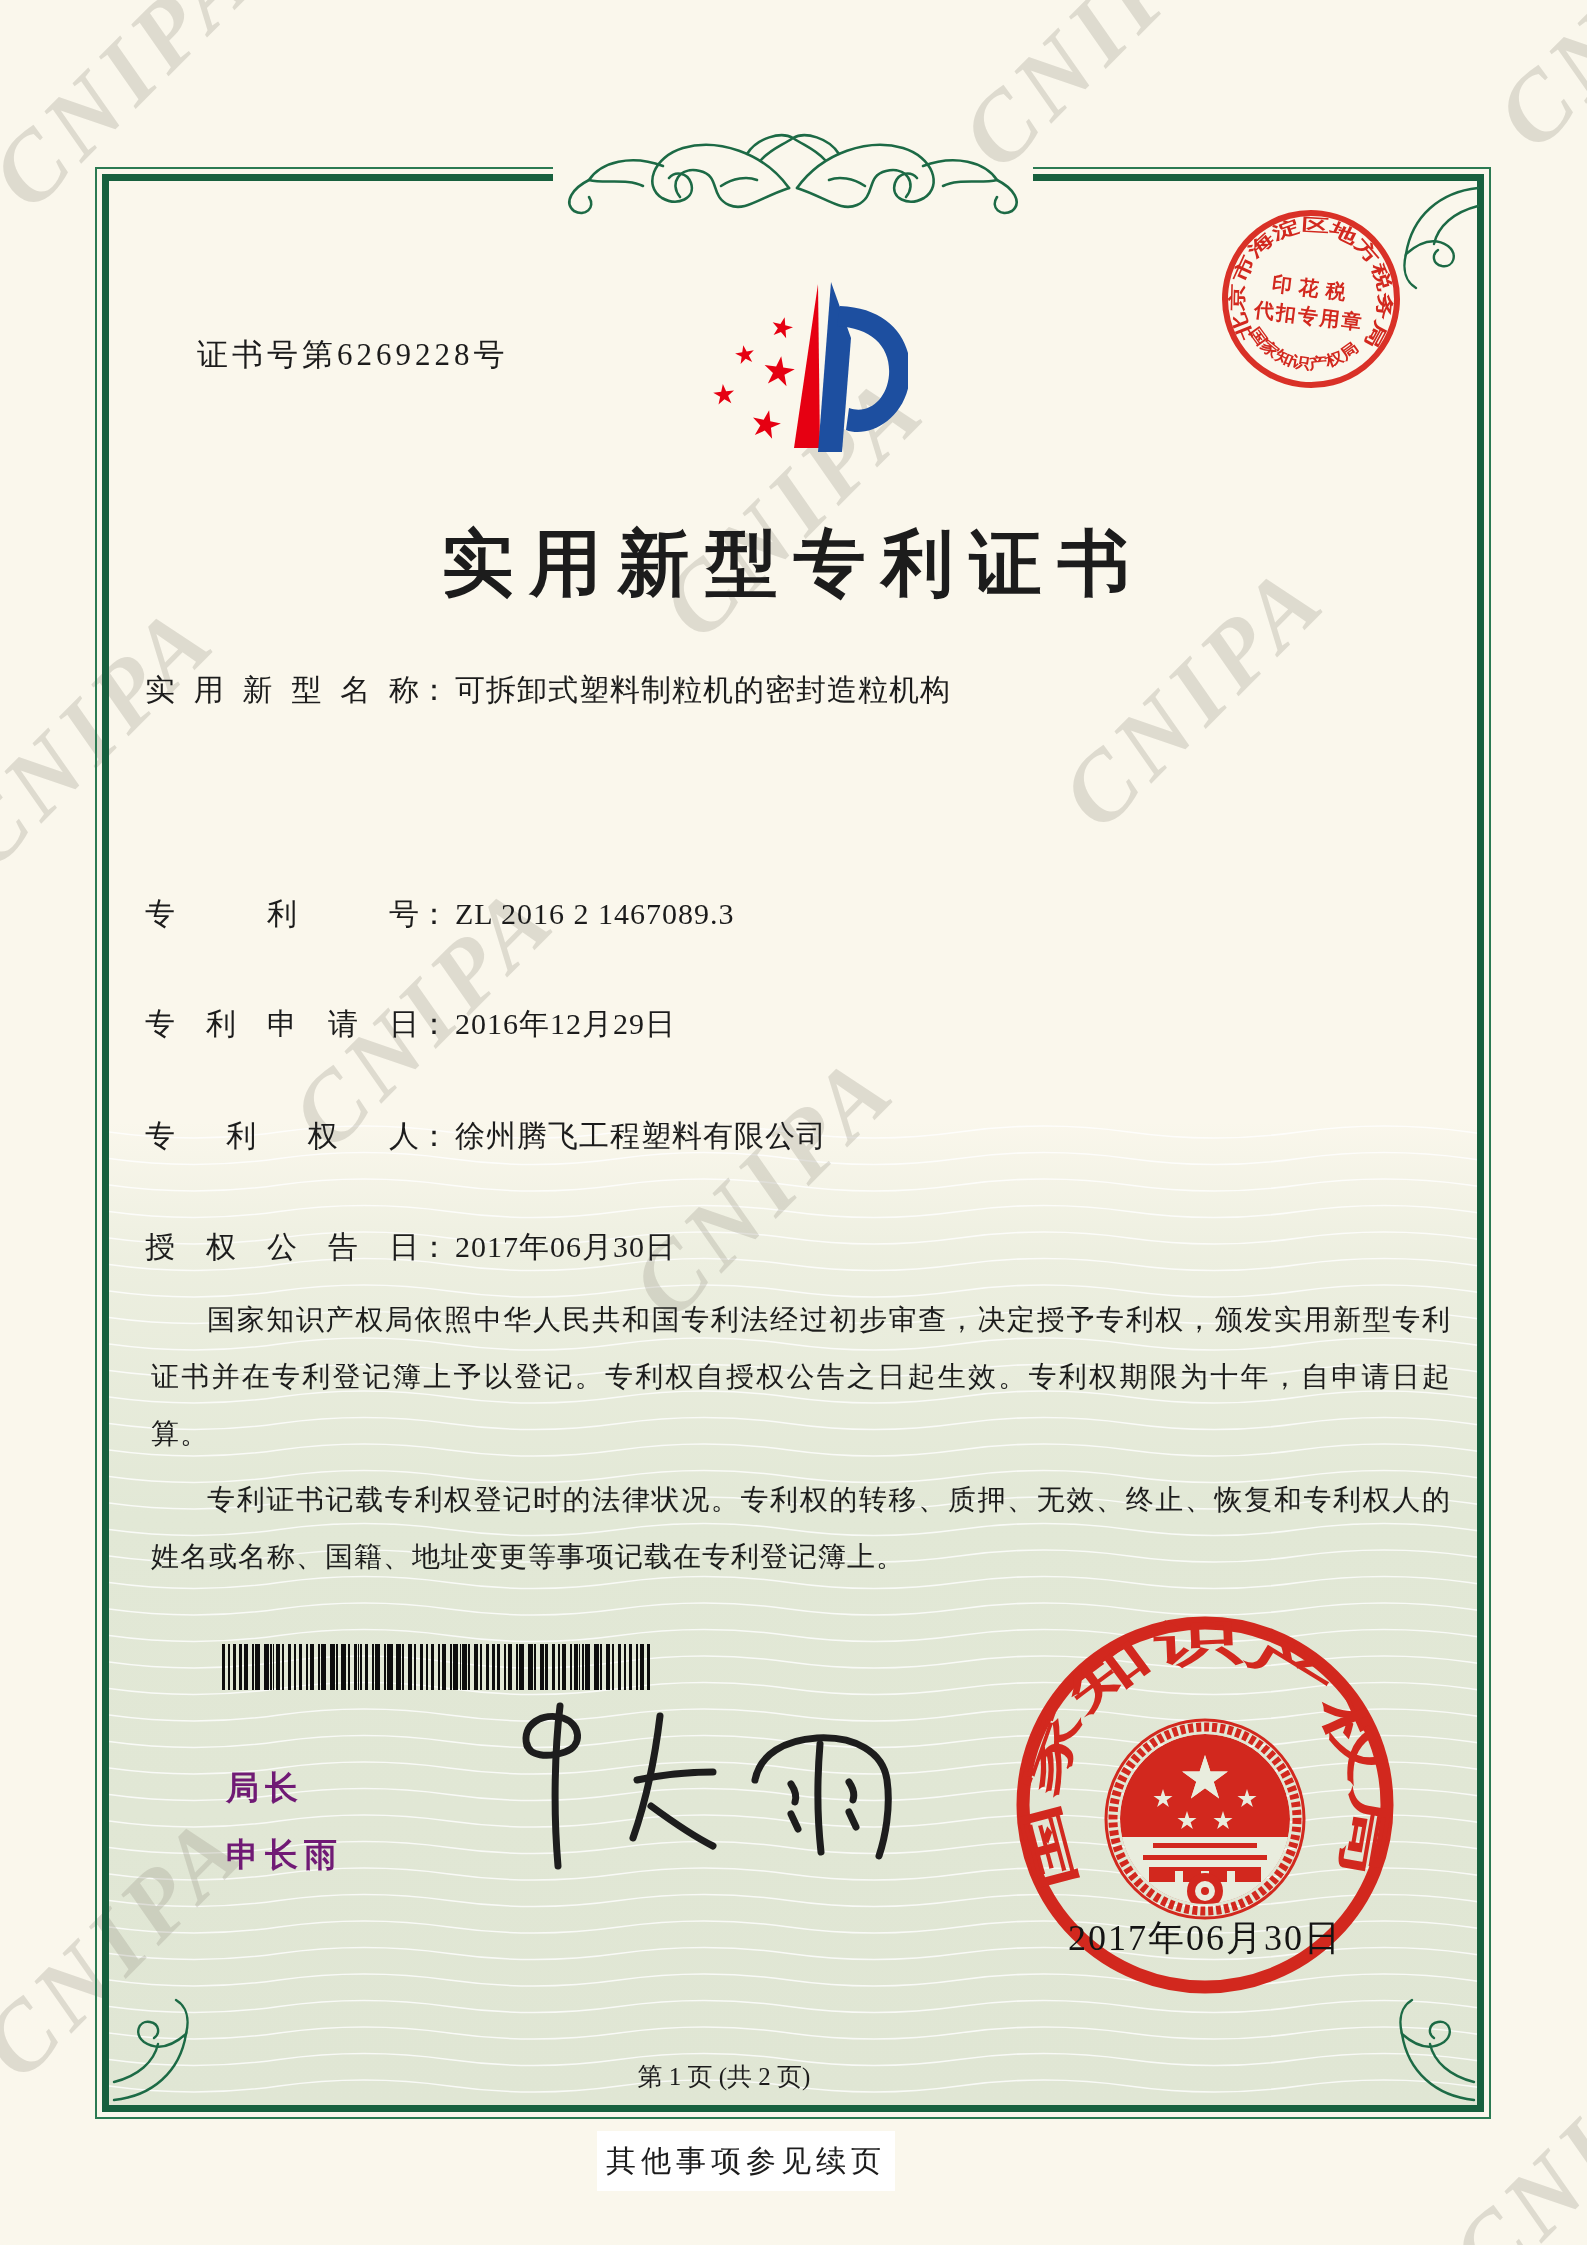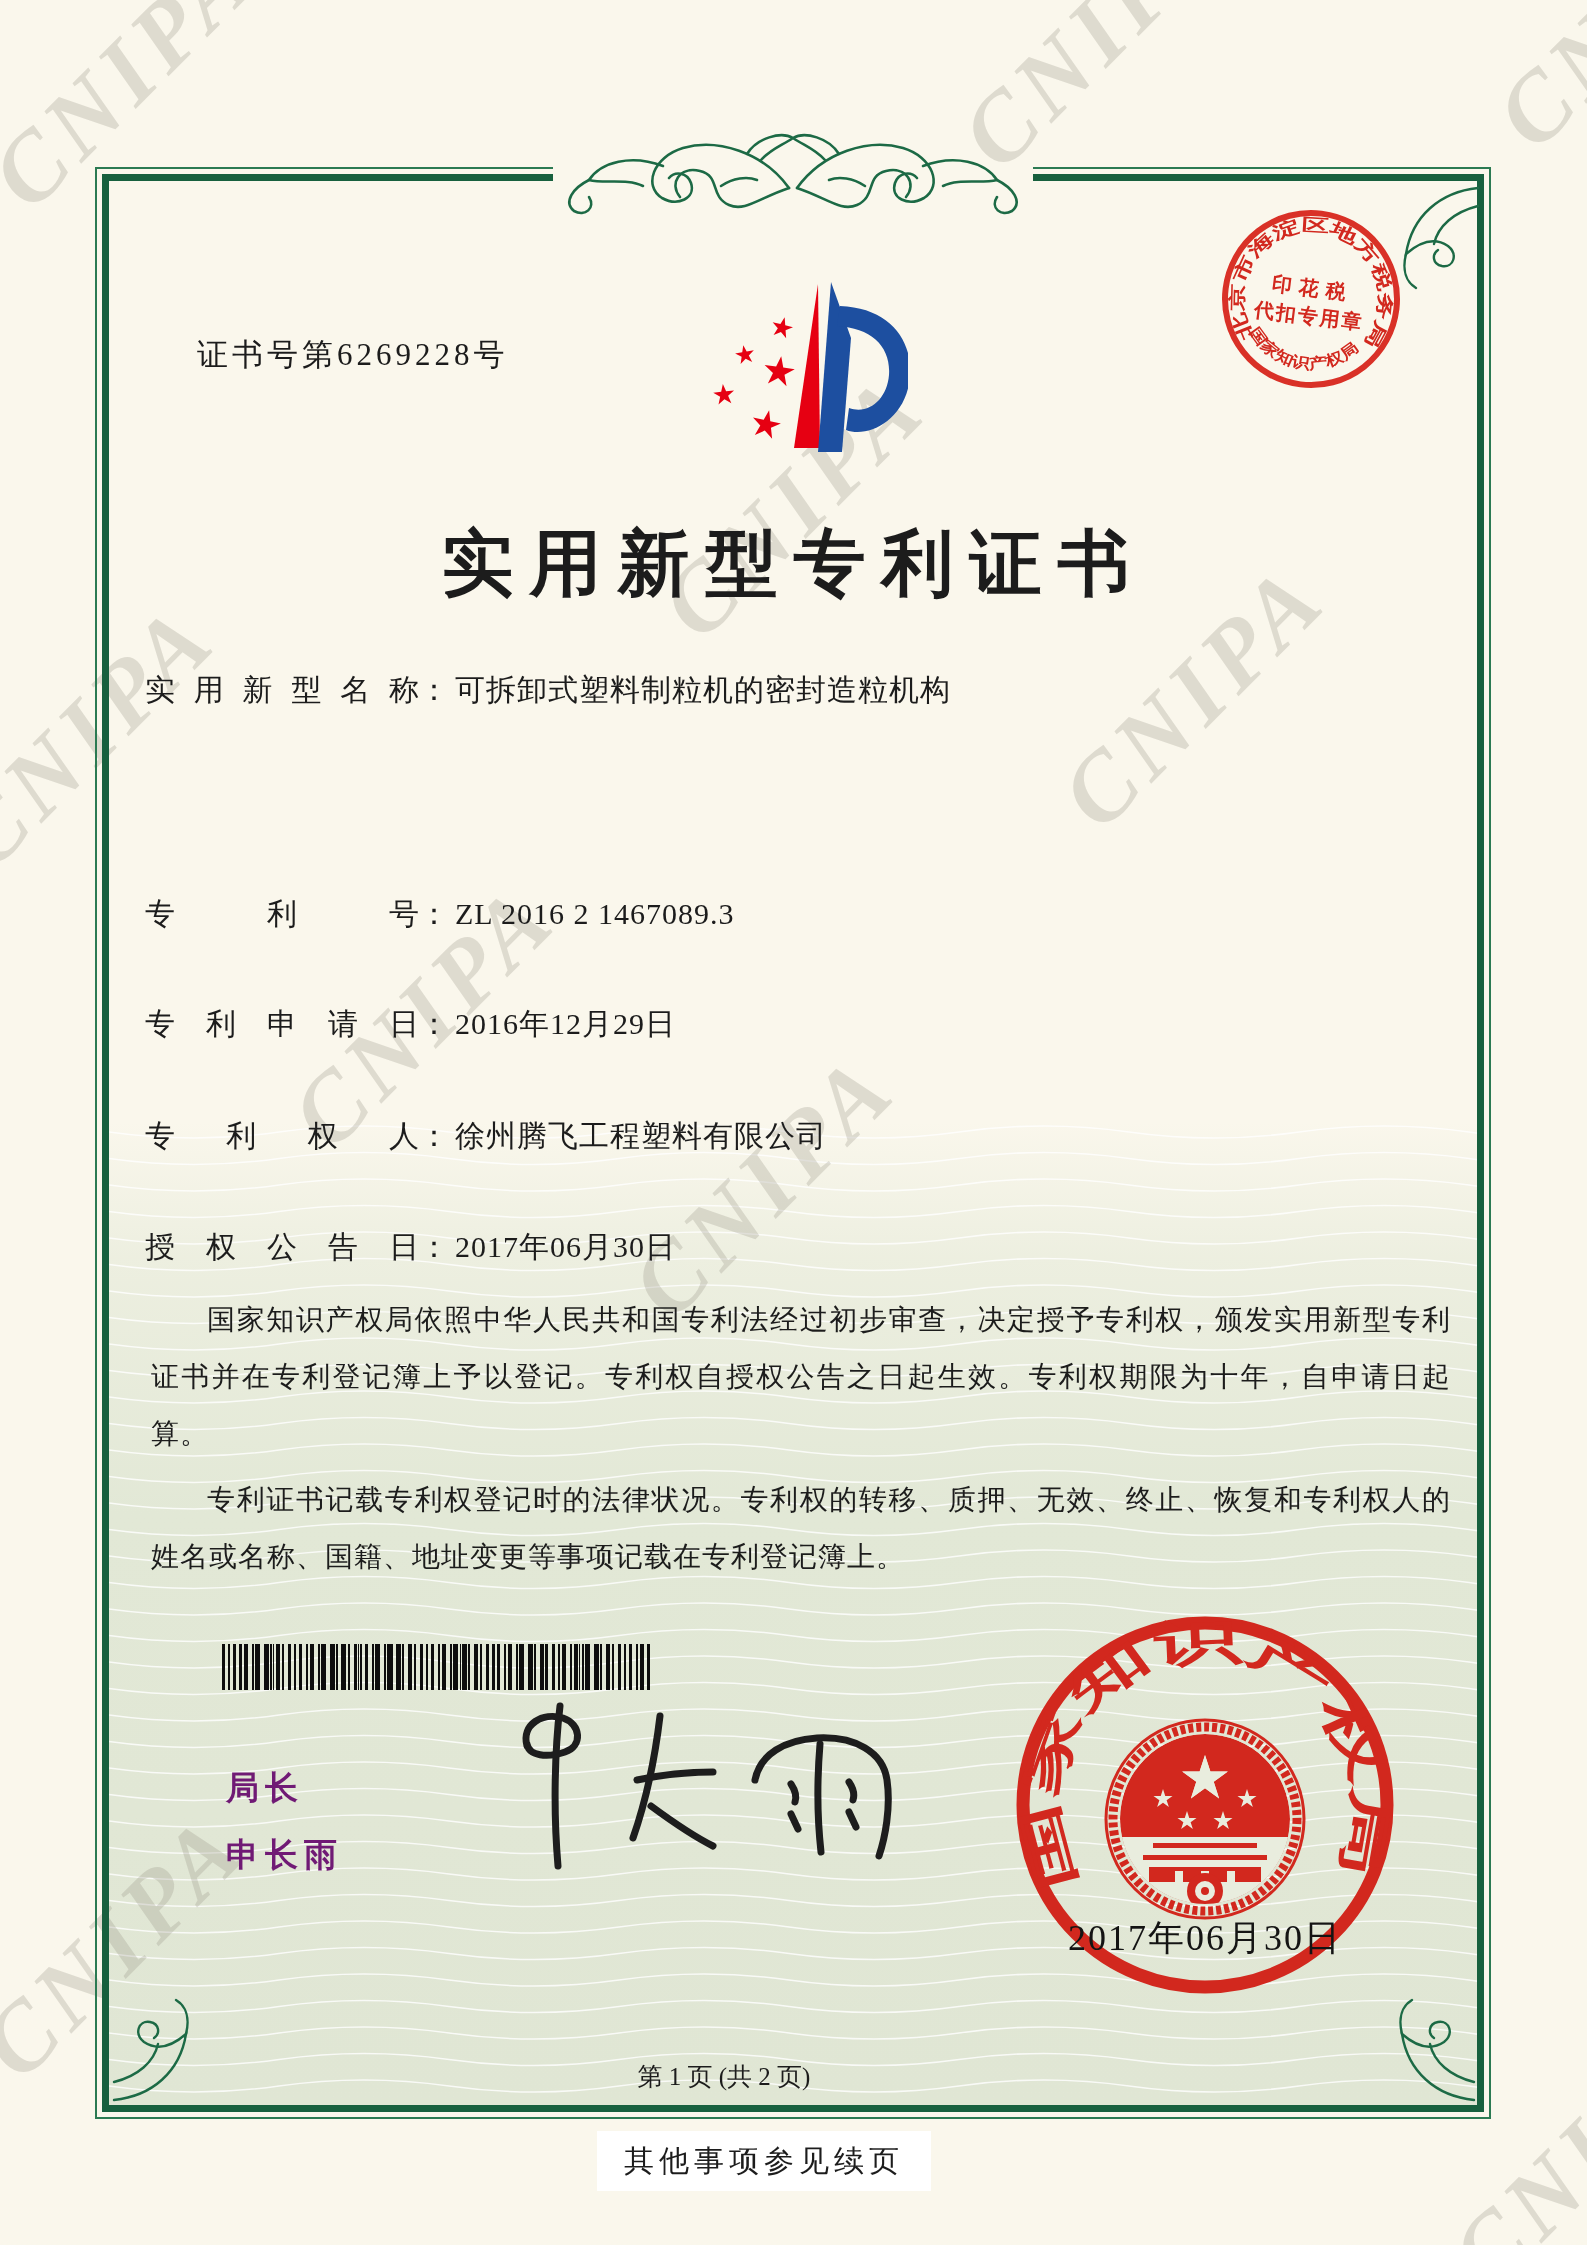--- a/index.html
+++ b/index.html
@@ -44,21 +44,21 @@
         repeating-linear-gradient(90deg,#0d0d0d 0 1px,transparent 1px 17px);}
 
   .officer{position:absolute;left:226px;top:1766px;font-family:"Liberation Sans","DejaVu Sans",sans-serif;
       font-weight:bold;font-size:33px;letter-spacing:6px;color:#701a75;}
   .officer div{margin-bottom:22px;}
 
   .sealdate{position:absolute;left:1025px;top:1914px;width:360px;text-align:center;
       font-size:36px;letter-spacing:2px;color:#141414;z-index:8;}
 
   .pageinfo{position:absolute;left:0;top:2060px;width:1448px;text-align:center;font-size:25px;}
-  .notebox{position:absolute;left:597px;top:2131px;width:334px;height:60px;background:#ffffff;
+  .notebox{position:absolute;left:597px;top:2131px;width:298px;height:60px;background:#ffffff;
       text-align:center;line-height:60px;font-size:30px;letter-spacing:5px;z-index:3;}
 
   .green-stroke{stroke:#1c6a45;fill:none;stroke-linecap:round;}
   .sealtext{font-family:"Liberation Serif",serif;font-weight:bold;fill:#d2281e;}
   .sig-stroke{stroke:#1d1d1d;fill:none;stroke-linecap:round;stroke-linejoin:round;}
 </style>
 </head>
 <body>
 
 <div class="page">

